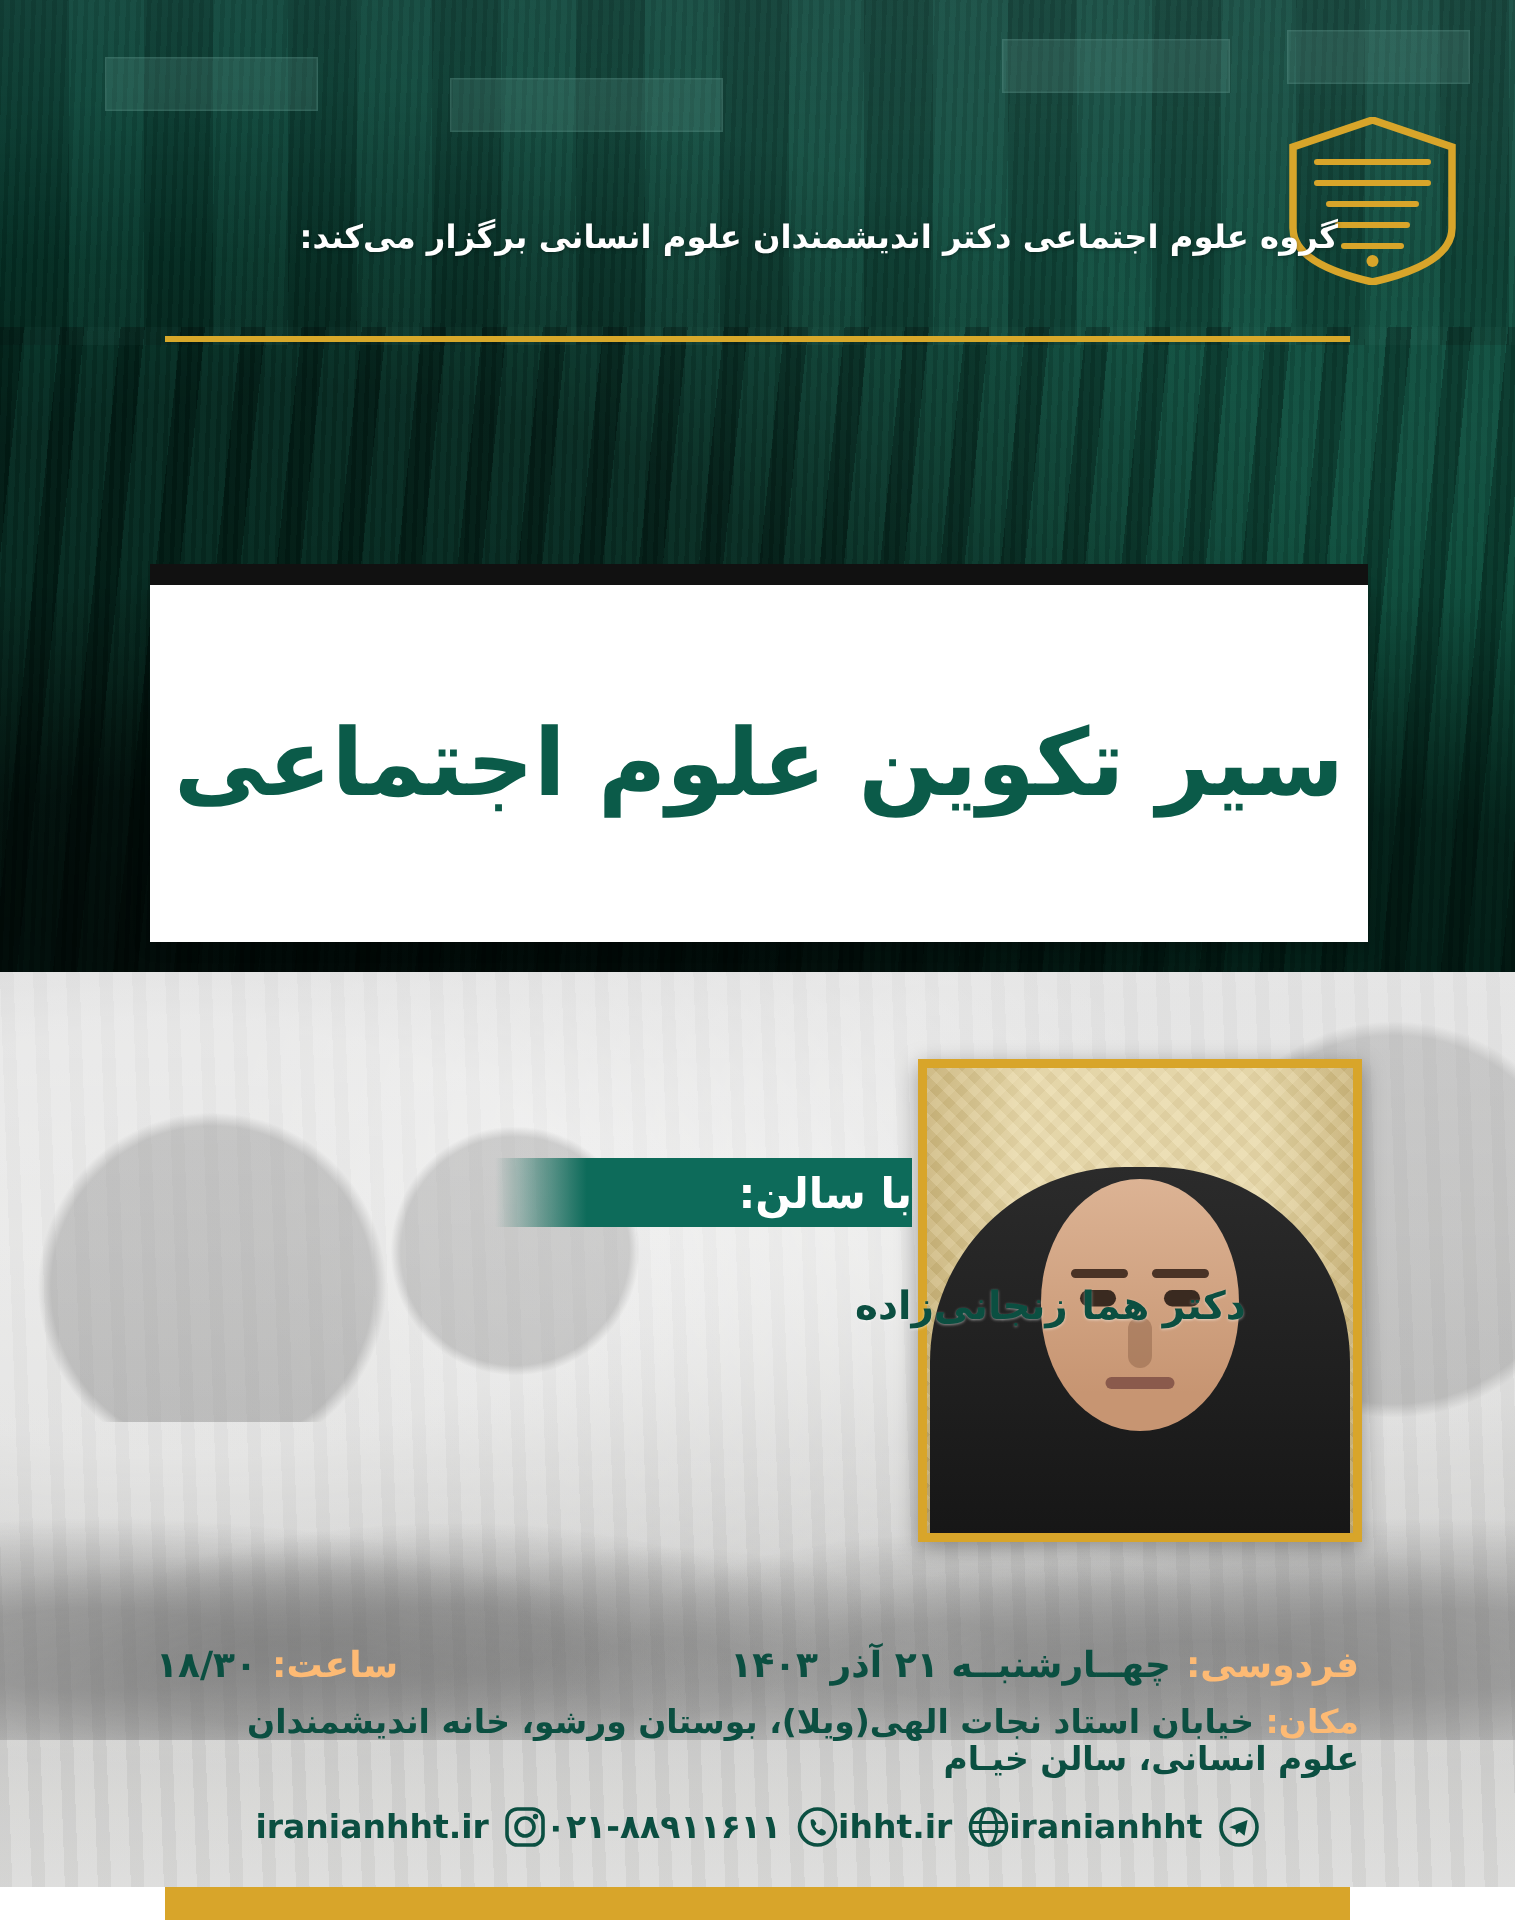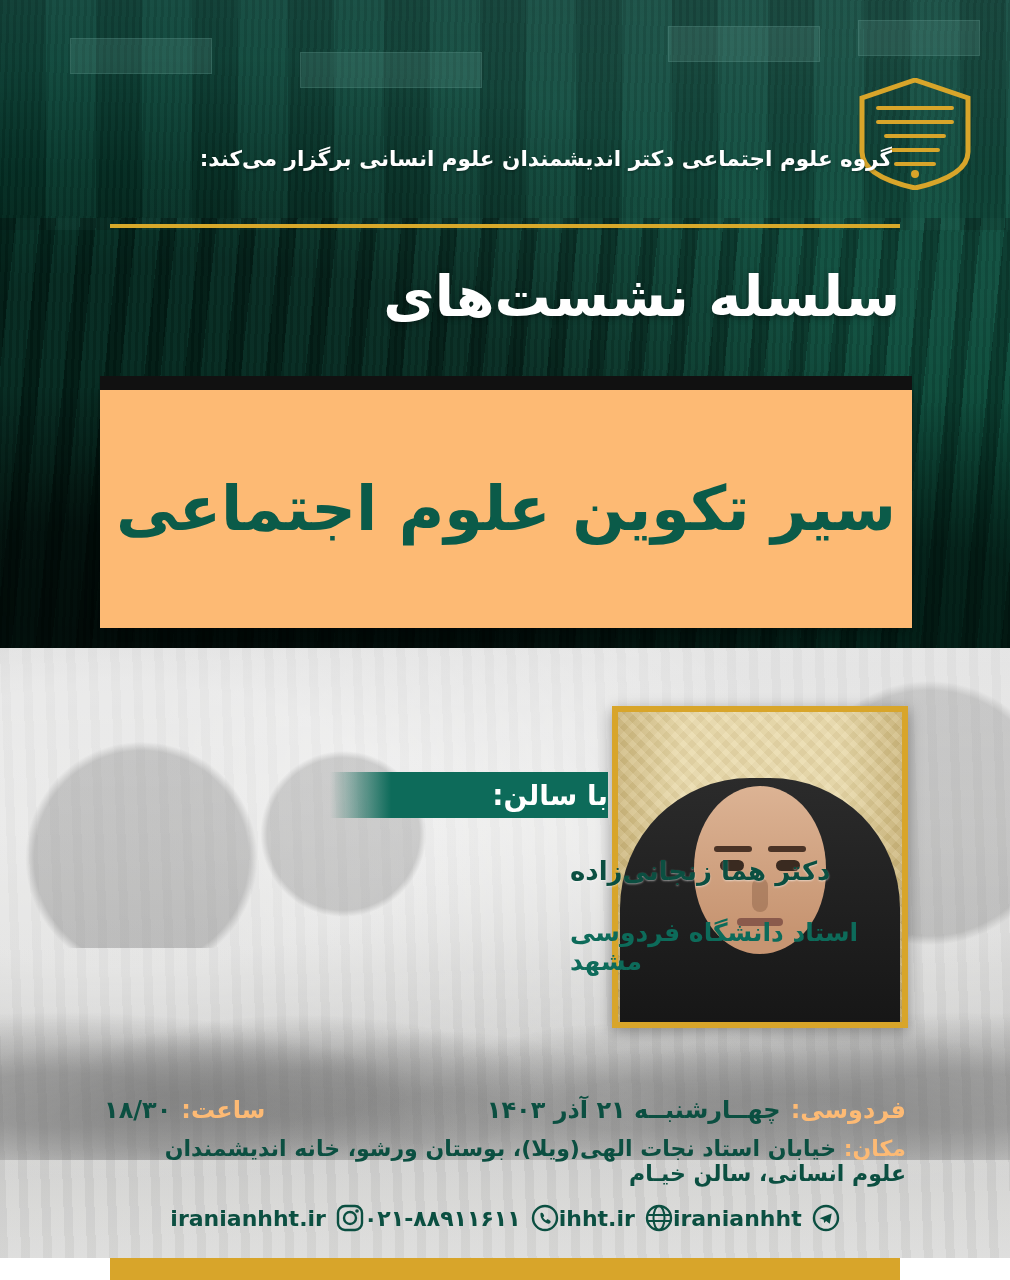--- a/index.html
+++ b/index.html
@@ -77,21 +77,21 @@
   .series-title{
     position:absolute;right:110px;top:262px;width:790px;
     text-align:right;color:#ffffff;
     font-size:56px;font-weight:bold;line-height:1.25;
     text-shadow:0 2px 6px rgba(0,0,0,.35);
   }
 
   
   .title-box{
     position:absolute;left:100px;top:390px;width:812px;height:238px;
-    background:#fdba74;
+    background:#ffffff;
     display:flex;flex-direction:column;align-items:center;justify-content:center;
     gap:6px;
     box-shadow:0 3px 10px rgba(0,0,0,.25);
   }
   .title-box .t1,.title-box .t2{
     color:#0b5b49;font-weight:bold;text-align:center;line-height:1.2;
   }
   .title-box .t1{font-size:62px;}
   .title-box .t2{font-size:62px;}
   .title-box .bar-top{
@@ -242,21 +242,20 @@
       <path d="M59 2 L112 20 L112 74 Q112 98 59 110 Q6 98 6 74 L6 20 Z" fill="none" stroke="#d8a52a" stroke-width="5"></path>
       <path d="M22 30 H96 M22 44 H96 M30 58 H88 M36 72 H82" stroke="#d8a52a" stroke-width="4" stroke-linecap="round"></path>
       <path d="M40 86 H78" stroke="#d8a52a" stroke-width="4" stroke-linecap="round"></path>
       <circle cx="59" cy="96" r="4" fill="#d8a52a"></circle>
     </svg>
   </div>
 
   <div class="org-line">گروه علوم اجتماعی دکتر اندیشمندان علوم انسانی برگزار می‌کند:</div>
   <div class="gold-rule"></div>
 
-  <div class="series-title">سلسله نشست‌های</div>
 
   <div class="title-box">
     <div class="bar-top"></div>
     <div class="t1">سیر تکوین علوم اجتماعی</div>
   </div>
 
   <div class="bottom-band">
     <div class="arches"></div>
     <div class="figures"></div>
     <div class="wash"></div>
@@ -274,21 +273,20 @@
         <div class="nose"></div>
         <div class="mouth"></div>
       </div>
     </div>
   </div>
 
   <div class="with-tab">
     <span>با سالن:</span>
   </div>
   <div class="speaker-name">دکتر هما زنجانی‌زاده</div>
-  <div class="speaker-affil">استاد دانشگاه فردوسی مشهد</div>
 
   <div class="info">
     <div class="row one">
       <div style="display:flex;gap:10px;">
         <span class="lbl">فردوسی:</span>
         <span class="val">چهــارشنبــه ۲۱ آذر ۱۴۰۳</span>
       </div>
       <div style="display:flex;gap:10px;">
         <span class="lbl">ساعت:</span>
         <span class="val">۱۸/۳۰</span>

